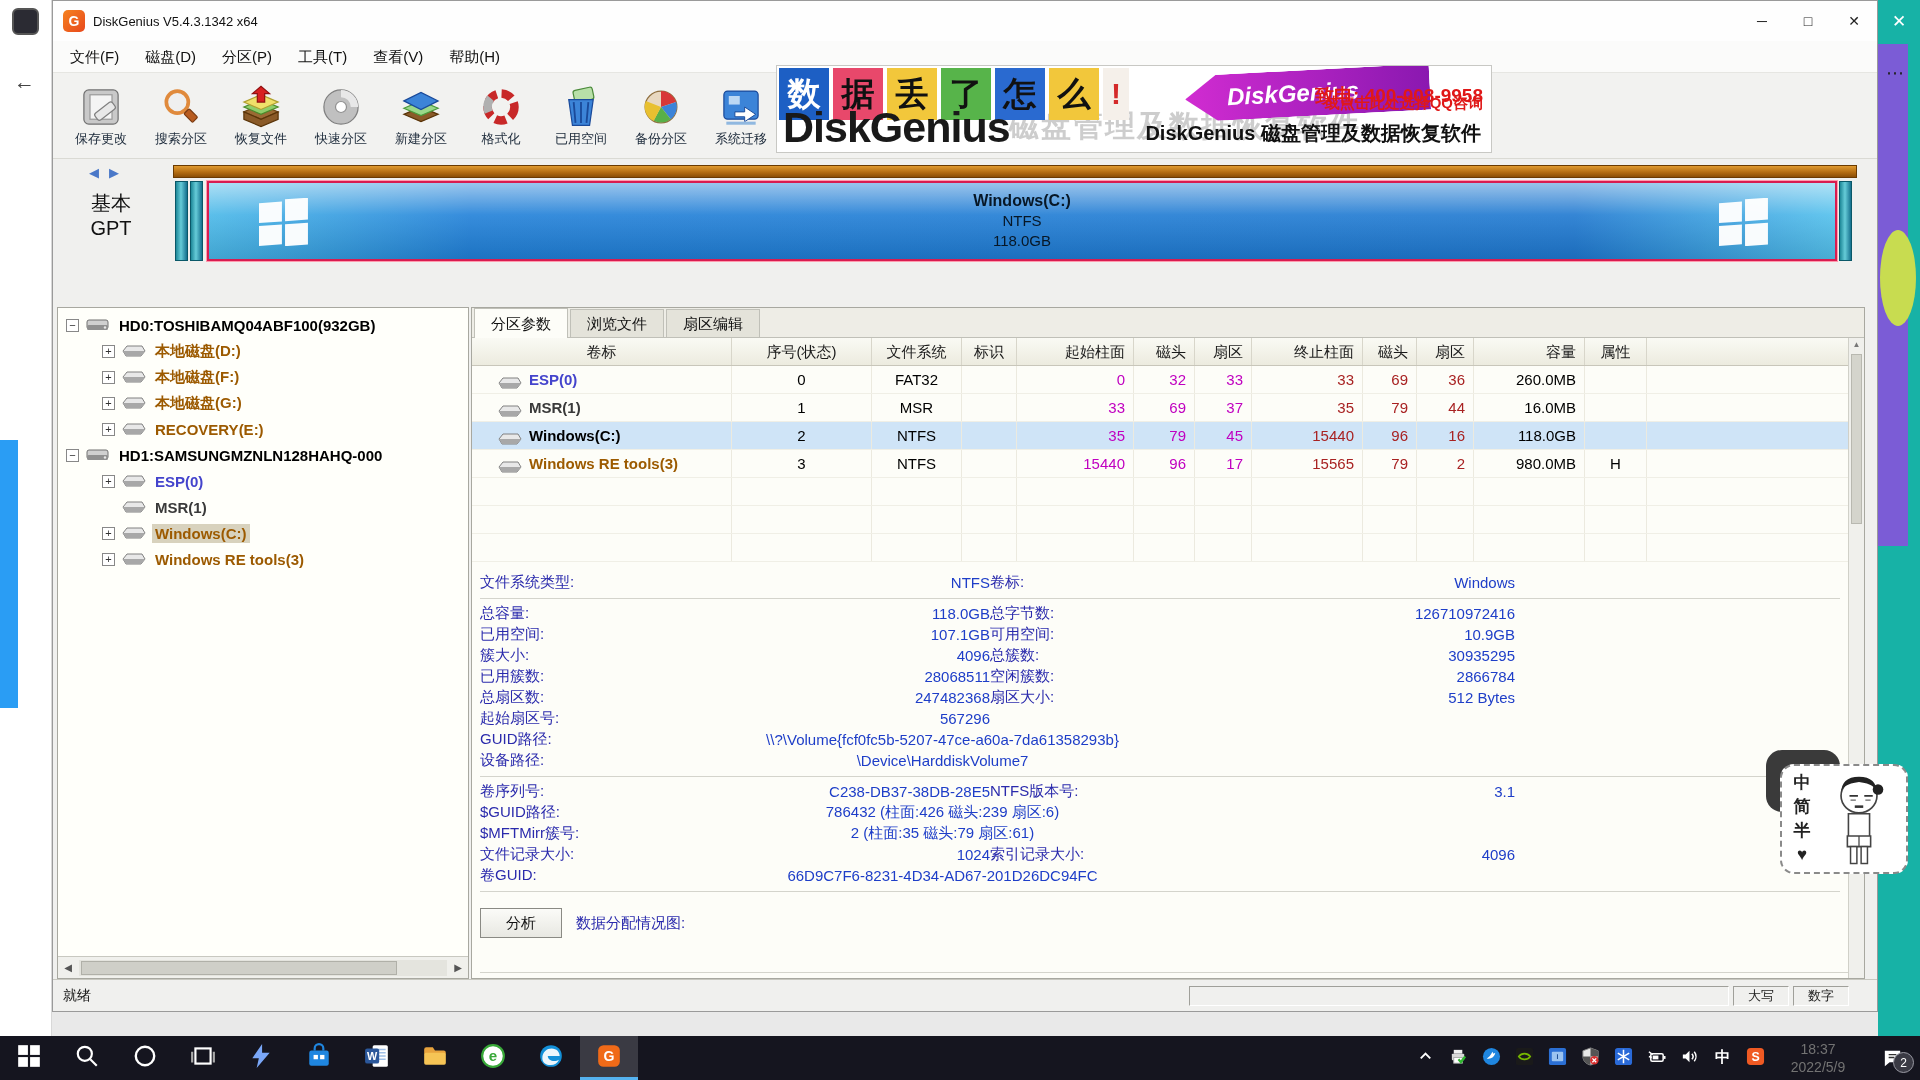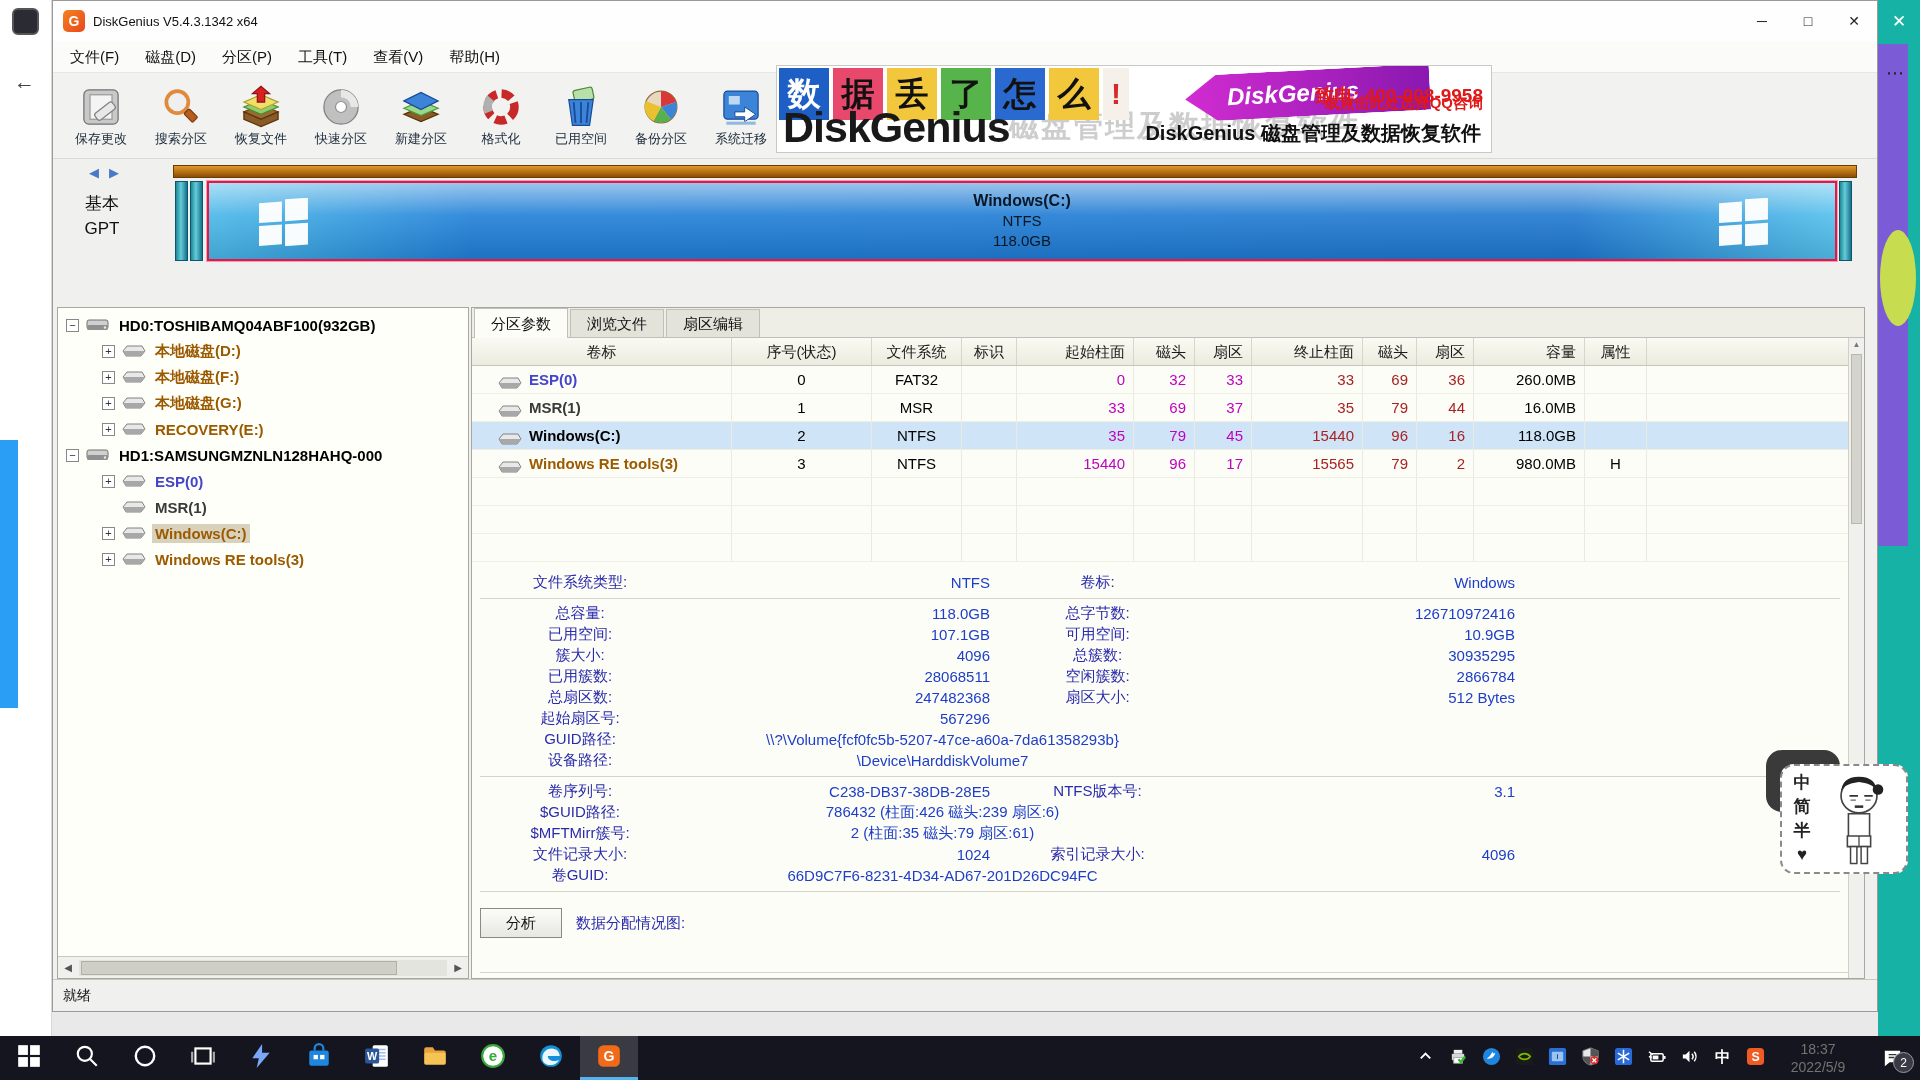--- a/index.html
+++ b/index.html
@@ -45,21 +45,21 @@
   .banner-logo { position:absolute; left:6px; bottom:0px; font-size:43px; font-weight:800; color:#191919; letter-spacing:-1px; }
   .banner-ribbon { position:absolute; left:408px; top:4px; width:245px; height:46px; background:linear-gradient(90deg,#d12cd1,#8a18b0); clip-path:polygon(0 50%, 13% 0, 100% 0, 100% 100%, 13% 100%); transform:rotate(-3deg); display:flex; align-items:center; }
   .banner-ribbon span { color:#fff; font-style:italic; font-weight:bold; font-size:24px; padding-left:42px; }
   .banner-phone { position:absolute; right:8px; top:17px; font-size:19px; font-weight:bold; color:#e01818; }
   .banner-qq { position:absolute; right:8px; top:28px; font-size:15px; font-weight:bold; color:#e01818; }
   .banner-tagline { position:absolute; right:10px; bottom:5px; font-size:20px; font-weight:600; color:#111; }
 
   
   .disk-overview { position:relative; height:108px; background:#f0f0ee; }
   .nav-arrows { position:absolute; left:36px; top:6px; font-size:13px; color:#4a78c8; display:flex; gap:10px; }
-  .disk-type { position:absolute; left:3px; top:32px; width:92px; text-align:center; font-size:17px; color:#111; line-height:25px; }
+  .disk-type { position:absolute; left:12px; top:32px; width:92px; text-align:center; font-size:20px; color:#111; line-height:25px; }
   .disk-strip { position:absolute; left:120px; top:6px; width:1684px; height:13px; background:linear-gradient(180deg,#e09a30,#b06a10 60%,#8a4e06); border:1px solid #6a3a00; }
   .sliver { position:absolute; top:22px; height:80px; width:13px; background:linear-gradient(90deg,#1e8898,#66ccd8 45%,#15708e); border:1px solid #0a5868; }
   .sliver.s1 { left:122px; } .sliver.s2 { left:137px; } .sliver.s3 { left:1786px; }
   .main-part { position:absolute; left:154px; top:22px; width:1630px; height:80px; border:2px solid #d81c50; box-shadow:0 0 0 1px #ff9aae;
     background:linear-gradient(180deg, rgba(255,255,255,.55) 0%, rgba(255,255,255,.1) 42%, rgba(0,0,0,.1) 100%),
                linear-gradient(90deg, #49b8e8 0%, #2080d8 16%, #1e78d0 84%, #52c0ec 100%);
     display:flex; align-items:center; justify-content:center; }
   .winlogo { position:absolute; width:50px; height:46px; opacity:.97; }
   .winlogo.left { left:50px; } .winlogo.right { right:66px; }
   .part-text { text-align:center; color:#071726; font-size:15px; line-height:20px; }
@@ -98,21 +98,21 @@
   .t-row.sel { background:#cfe4f7; }
   .al { text-align:center; } .ac { text-align:center; } .ar { text-align:right; }
   .vol-cell { display:flex; align-items:center; padding-left:26px !important; }
   .vol-cell .tree-ic { margin-right:7px; }
   .vol-cell span { font-weight:bold; }
   .n-start { color:#c000c0; } .n-end { color:#a82222; } .n-plain { color:#000; }
 
   
   .details { padding:10px 8px 0 8px; margin-right:16px; }
   .d-row { display:grid; grid-template-columns:200px 310px 215px 310px; height:21px; align-items:center; }
-  .d-label { font-size:15px; color:#2a2aac; white-space:nowrap;text-align:center; }
+  .d-label { font-size:15px; color:#2a2aac; white-space:nowrap; }
   .d-val { font-size:15px; color:#1e3ec8; text-align:right; white-space:nowrap; }
   .d-val.widev { grid-column:2/4; text-align:center; }
   .d-divider { height:1px; background:#d4d4cc; margin:5px 0 4px 0; }
   .analyze-row { display:flex; align-items:center; margin:16px 0 0 8px; }
   .analyze-btn { width:82px; height:30px; font-size:15px; color:#111; background:linear-gradient(180deg,#fbfbf8,#e8e8e2); border:1px solid #8a8a84; font-family:inherit; }
   .alloc-label { font-size:15px; color:#2a2aac; margin-left:14px; }
   .guid-row { display:flex; margin:34px 8px 0 8px; border-top:1px solid #d4d4cc; padding-top:8px; }
   .vscroll { position:absolute; right:0; top:30px; bottom:0; width:16px; background:#f0f0ec; border-left:1px solid #d0d0c8; }
   .varrow { height:14px; text-align:center; font-size:8px; color:#777; line-height:14px; }
   .vthumb { position:absolute; left:2px; top:16px; width:11px; height:170px; background:#d4d4cc; border:1px solid #b8b8b0; }
@@ -660,20 +660,25 @@
         
       </div>
       <div class="vscroll">
         <div class="varrow">▲</div>
         <div class="vthumb"></div>
       </div>
     </div>
 
     <div class="statusbar">
       <span class="status-ready">就绪</span>
+      <div class="status-cells">
+          <div class="st-fill"></div>
+          <div class="st-cell">大写</div>
+          <div class="st-cell">数字</div>
+        </div>
     </div>
   </div>
 
   <div class="taskbar">
     <div class="tb-left">
         <div class="tb-tile">
           <span><svg viewBox="0 0 24 24">
               <rect x="2" y="2" width="9" height="9" fill="#fff"></rect>
               <rect x="13" y="2" width="9" height="9" fill="#fff"></rect>
               <rect x="2" y="13" width="9" height="9" fill="#fff"></rect>

